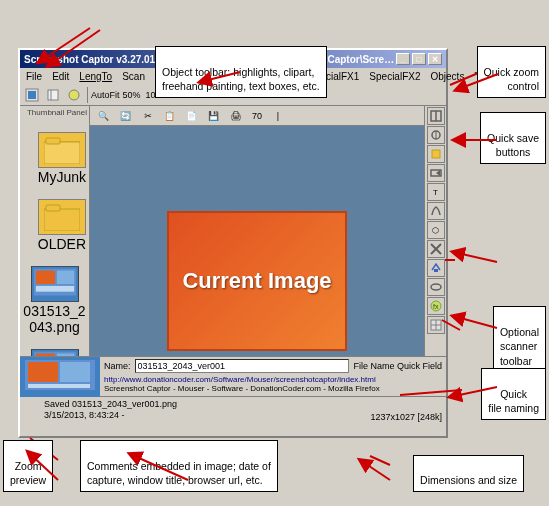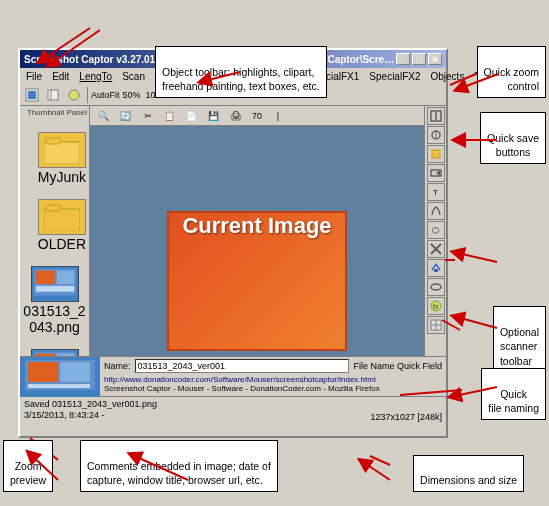--- a/index.html
+++ b/index.html
@@ -202,20 +202,21 @@
       display: flex;
       align-items: center;
       justify-content: center;
     }
 
     .current-image-box {
       width: 180px;
       height: 140px;
       background: linear-gradient(135deg, #e05020, #f08030);
       display: flex;
+      align-items: center;
       justify-content: center;
       border: 2px solid #c04010;
     }
 
     .current-image-text {
       font-size: 22px;
       font-weight: bold;
       color: white;
       text-align: center;
       text-shadow: 1px 1px 2px rgba(0,0,0,0.5);
@@ -480,21 +481,21 @@
           <div style="display:flex;align-items:center;gap:4px;margin-bottom:2px;">
             <span>Name:</span>
             <input type="text" class="file-name-field" style="flex: 1 1 0%; height: 14px; font-size: 9px; background: white; border: 1px inset rgb(128, 128, 128);" value="031513_2043_ver001">
             <span style="font-size:9px;">File Name Quick Field</span>
           </div>
           <div style="font-size:8px;color:#000080;overflow:hidden;white-space:nowrap;text-overflow:ellipsis;">http://www.donationcoder.com/Software/Mouser/screenshotcaptor/index.html</div>
           <div style="font-size:8px;overflow:hidden;white-space:nowrap;text-overflow:ellipsis;">Screenshot Captor - Mouser - Software - DonationCoder.com - Mozilla Firefox</div>
         </div>
       </div>
 
-      <div style="display:flex;height:40px;">
+      <div style="display:flex;height:40px;padding-left:20px;">
         <div style="flex:1;font-size:9px;padding:2px 4px;display:flex;flex-direction:column;gap:1px;">
           <span>Saved 031513_2043_ver001.png</span>
           <span>3/15/2013, 8:43:24 -</span>
         </div>
         <div style="font-size:9px;padding:2px 4px;display:flex;align-items:center;">1237x1027 [248k]</div>
       </div>
     </div>
   </div>
 
 

